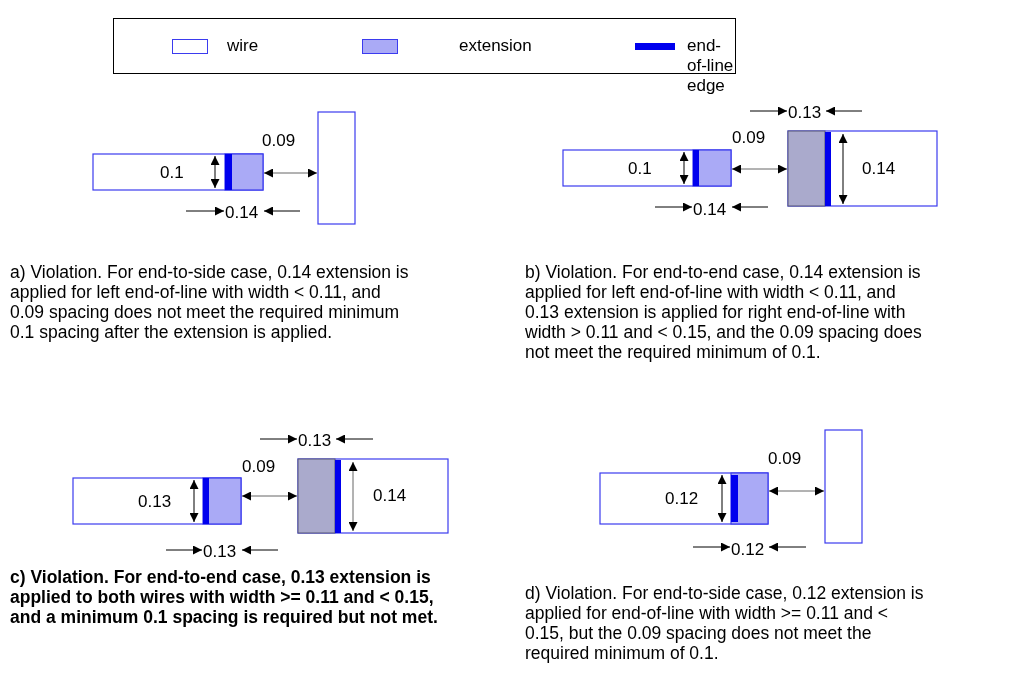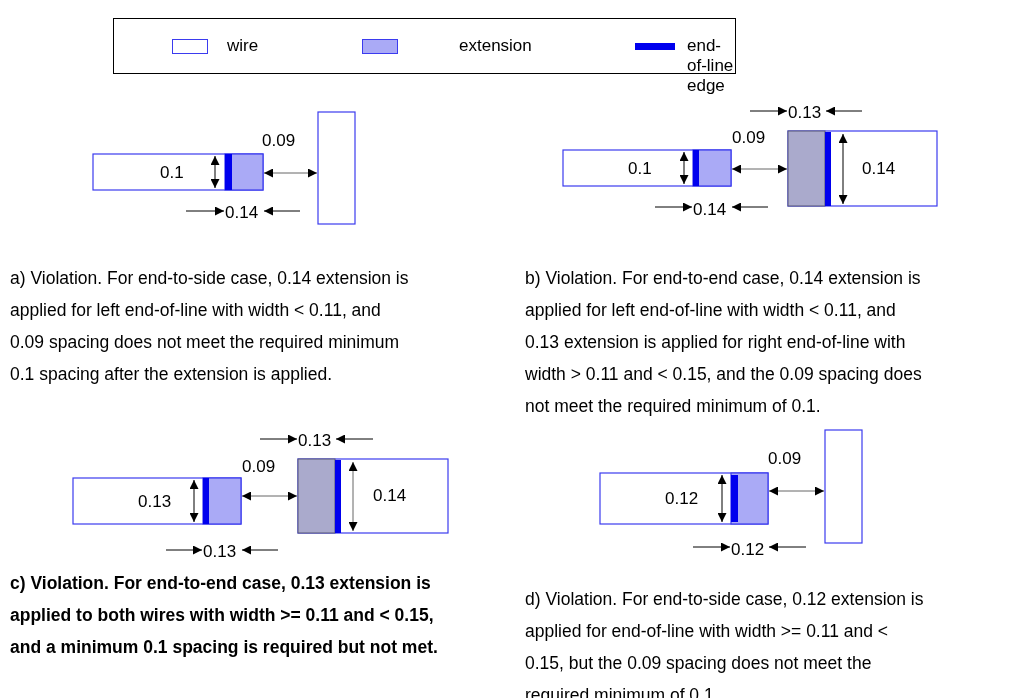--- a/index.html
+++ b/index.html
@@ -7,21 +7,21 @@
   .legend { position:absolute; left:113px; top:18px; width:623px; height:56px; border:1px solid #000; box-sizing:border-box; background:#fff; }
   .legend .sw { position:absolute; top:20px; width:36px; height:15px; box-sizing:border-box; }
   .legend .lbl { position:absolute; top:17px; font-size:17px; }
   .sw-wire { left:58px; border:1px solid #3b3bef; background:#fff; }
   .sw-ext { left:248px; border:1px solid #3b3bef; background:#aaaaf6; }
   .sw-eol { left:521px; top:24px !important; height:7px !important; width:40px !important; background:#0000ee; }
   .lbl-wire { left:113px; }
   .lbl-ext { left:305px;margin-left:40px; }
   .lbl-eol { left:573px; }
   svg.diagram { position:absolute; left:0; top:0; }
-  .caption { position:absolute; font-size:17.5px; line-height:32px; white-space:pre-line; }
+  .caption { position:absolute; font-size:17.5px; line-height:20px; white-space:pre-line; }
   #cap-a { left:10px; top:262px; width:490px; }
   #cap-b { left:525px; top:262px; width:490px; }
   #cap-c { left:10px; top:567px; width:490px;font-weight:bold; }
   #cap-d { left:525px; top:583px; width:490px; }
   .dimtxt { font-family:"Liberation Sans", sans-serif; font-size:17px; fill:#000; }
 </style>
 </head>
 <body>
 
 <div class="legend">

